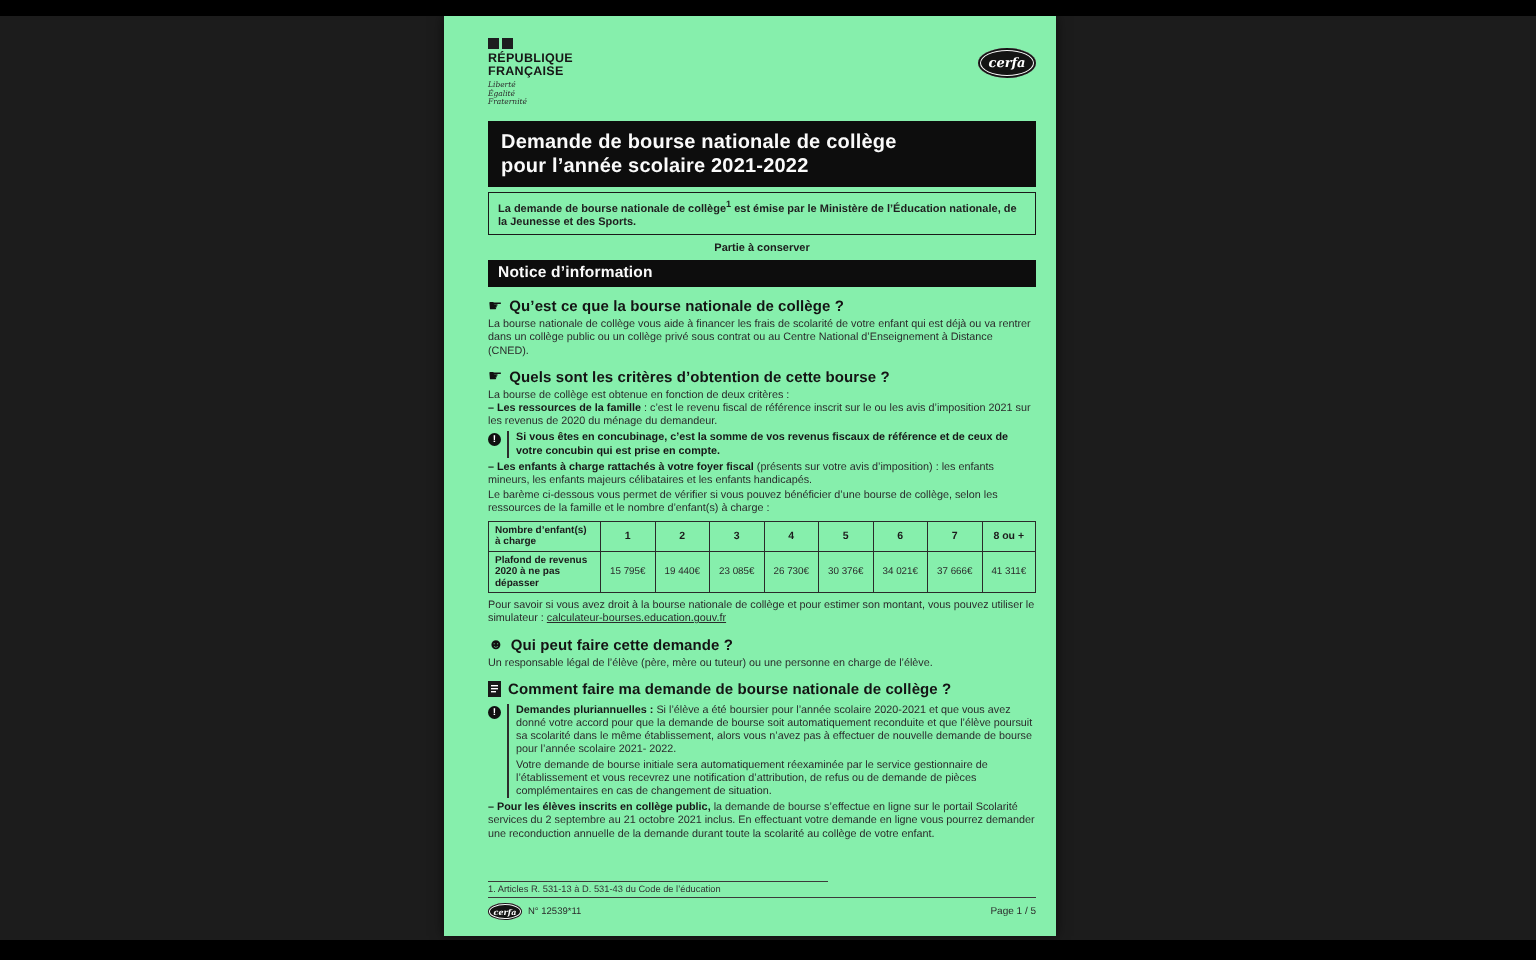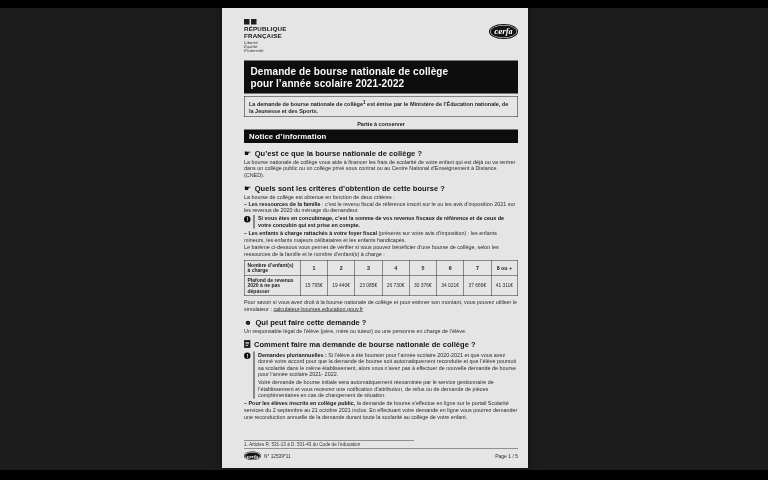--- a/index.html
+++ b/index.html
@@ -4,21 +4,21 @@
 <style>
   * { margin:0; padding:0; box-sizing:border-box; }
   html,body { width:768px; height:480px; overflow:hidden; background:#000; }
   body { font-family:"Liberation Sans","DejaVu Sans",sans-serif; }
 
   .screen { position:relative; width:768px; height:480px; background:#000; }
   .viewer-bg { position:absolute; left:0; top:8px; width:768px; height:462px; background:#1c1c1c; }
 
   .page {
     position:absolute; left:222px; top:8px; width:306px; height:460px;
-    background:#e5e5e5; overflow:hidden; box-shadow:0 0 6px rgba(0,0,0,.6);
+    background:#86efac; overflow:hidden; box-shadow:0 0 6px rgba(0,0,0,.6);
   }
   
   .content {
     width:612px; height:920px; transform:scale(.5); transform-origin:0 0;
     padding:22px 20px 16px 44px; display:flex; flex-direction:column;
     color:#2a2a2a;
   }
 
   
   .head-row { display:flex; justify-content:space-between; align-items:flex-start; }

